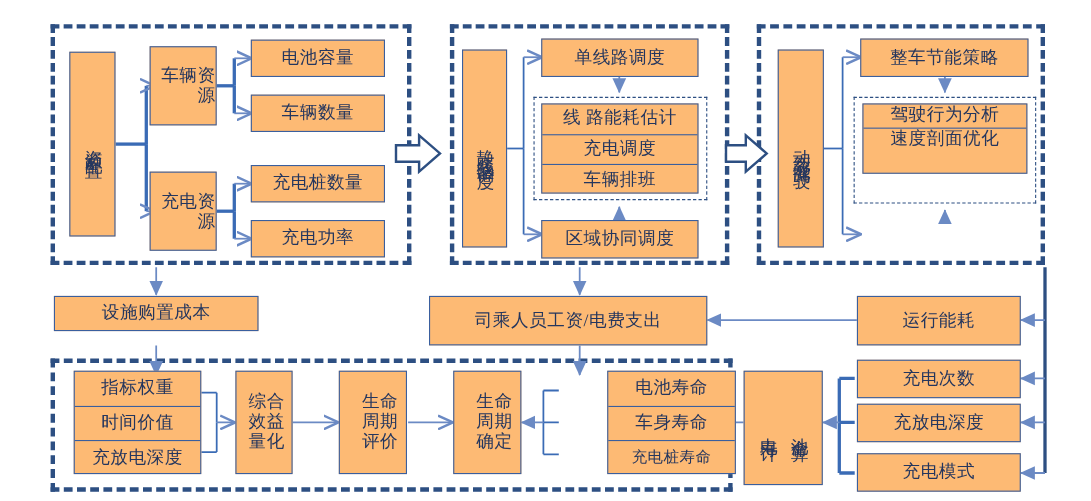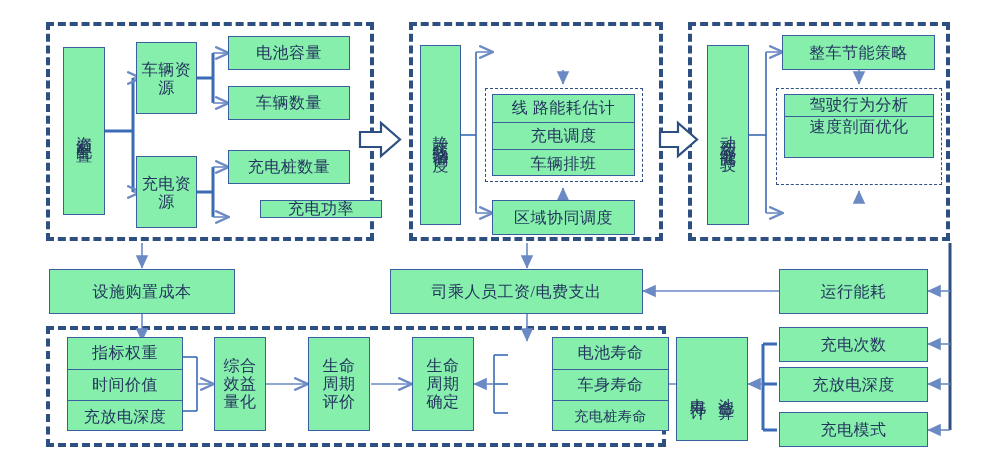--- a/index.html
+++ b/index.html
@@ -3,23 +3,23 @@
 <meta charset="utf-8">
 <style>
   html,body{margin:0;padding:0;background:#ffffff;}
   body{font-family:"Liberation Serif","DejaVu Serif",serif;}
   #canvas{position:relative;width:992px;height:455px;background:#fff;overflow:hidden;}
   svg.wires{position:absolute;left:0;top:0;width:992px;height:455px;pointer-events:none;}
 
   .group{position:absolute;border:4px dashed #2d4f82;box-sizing:border-box;}
   .group.inner{border:1.5px dashed #2d4f82;}
 
-  .node{position:absolute;box-sizing:border-box;border:1.5px solid #3a5f9e;background:#86efac;
+  .node{position:absolute;box-sizing:border-box;border:1.5px solid #3a5f9e;background:#fdba74;
         color:#24365e;display:flex;align-items:center;justify-content:center;
-        text-align:center;font-size:16px;line-height:1.12;letter-spacing:.5px;z-index:3;}
+        text-align:right;font-size:16px;line-height:1.12;letter-spacing:.5px;z-index:3;}
   .node.stack{display:block;padding:0;}
   .node.stack > div{border-bottom:1.5px solid #3a5f9e;display:flex;align-items:center;justify-content:center;}
   .node.stack > div:last-child{border-bottom:none;}
   .vert{writing-mode:vertical-rl;text-orientation:upright;letter-spacing:4px;}
   .vert2{display:flex;flex-direction:row;justify-content:center;gap:10px;}
   .vert2 span{writing-mode:vertical-rl;text-orientation:upright;letter-spacing:3px;}
   .wrap2{display:block;padding-top:2px;}
 </style>
 </head>
 <body>
@@ -148,44 +148,45 @@
   </svg>
 
   <div class="node vert" style="left:63px;top:47px;width:42px;height:168px;">资源配置</div>
 
   <div class="node wrap2" style="left:136px;top:42px;width:61px;height:72px;display:flex;">车辆资源</div>
   <div class="node wrap2" style="left:136px;top:156px;width:61px;height:72px;display:flex;">充电资源</div>
 
   <div class="node" style="left:228px;top:36px;width:122px;height:34px;">电池容量</div>
   <div class="node" style="left:228px;top:86px;width:122px;height:34px;">车辆数量</div>
   <div class="node" style="left:228px;top:150px;width:122px;height:34px;">充电桩数量</div>
-  <div class="node" style="left:228px;top:200px;width:122px;height:18px;margin-left:32px;">充电功率</div>
+  <div class="node" style="left:228px;top:200px;width:122px;height:34px;">充电功率</div>
 
   <div class="node vert" style="left:420px;top:45px;width:41px;height:180px;">静态线路调度</div>
 
+  <div class="node" style="left:492px;top:35px;width:143px;height:35px;">单线路调度</div>
 
   <div class="node stack" style="left:492px;top:94px;width:143px;height:82px;">
     <div style="height:33.3%">线 路能耗估计</div>
     <div style="height:33.3%">充电调度</div>
     <div style="height:33.4%">车辆排班</div>
   </div>
 
   <div class="node" style="left:492px;top:200px;width:143px;height:35px;">区域协同调度</div>
 
   <div class="node vert" style="left:707px;top:45px;width:42px;height:180px;">动态节能驾驶</div>
 
   <div class="node" style="left:782px;top:35px;width:153px;height:35px;">整车节能策略</div>
 
   <div class="node stack" style="left:784px;top:94px;width:150px;height:64px;">
     <div style="height:33.3%">驾驶行为分析</div>
     <div style="height:33.3%">速度剖面优化</div>
   </div>
 
 
-  <div class="node" style="left:49px;top:269px;width:186px;height:45px;">设施购置成本</div>
+  <div class="node" style="left:49px;top:269px;width:186px;height:32px;">设施购置成本</div>
   <div class="node" style="left:390px;top:269px;width:253px;height:45px;">司乘人员工资/电费支出</div>
   <div class="node" style="left:779px;top:269px;width:149px;height:45px;">运行能耗</div>
 
   <div class="node stack" style="left:67px;top:337px;width:116px;height:94px;">
     <div style="height:33.3%">指标权重</div>
     <div style="height:33.3%">时间价值</div>
     <div style="height:33.4%">充放电深度</div>
   </div>
 
   <div class="node" style="left:214px;top:337px;width:52px;height:94px;padding:0 6px;">综合效益量化</div>

